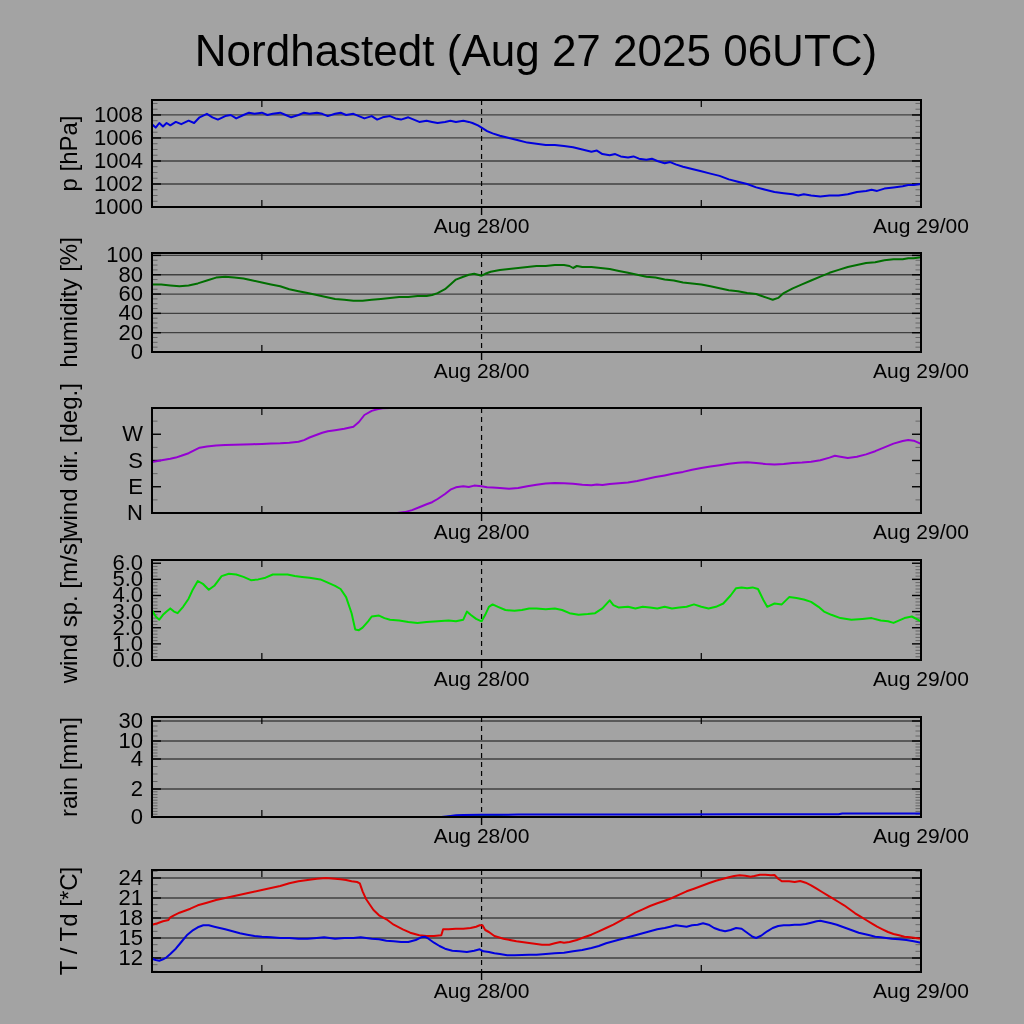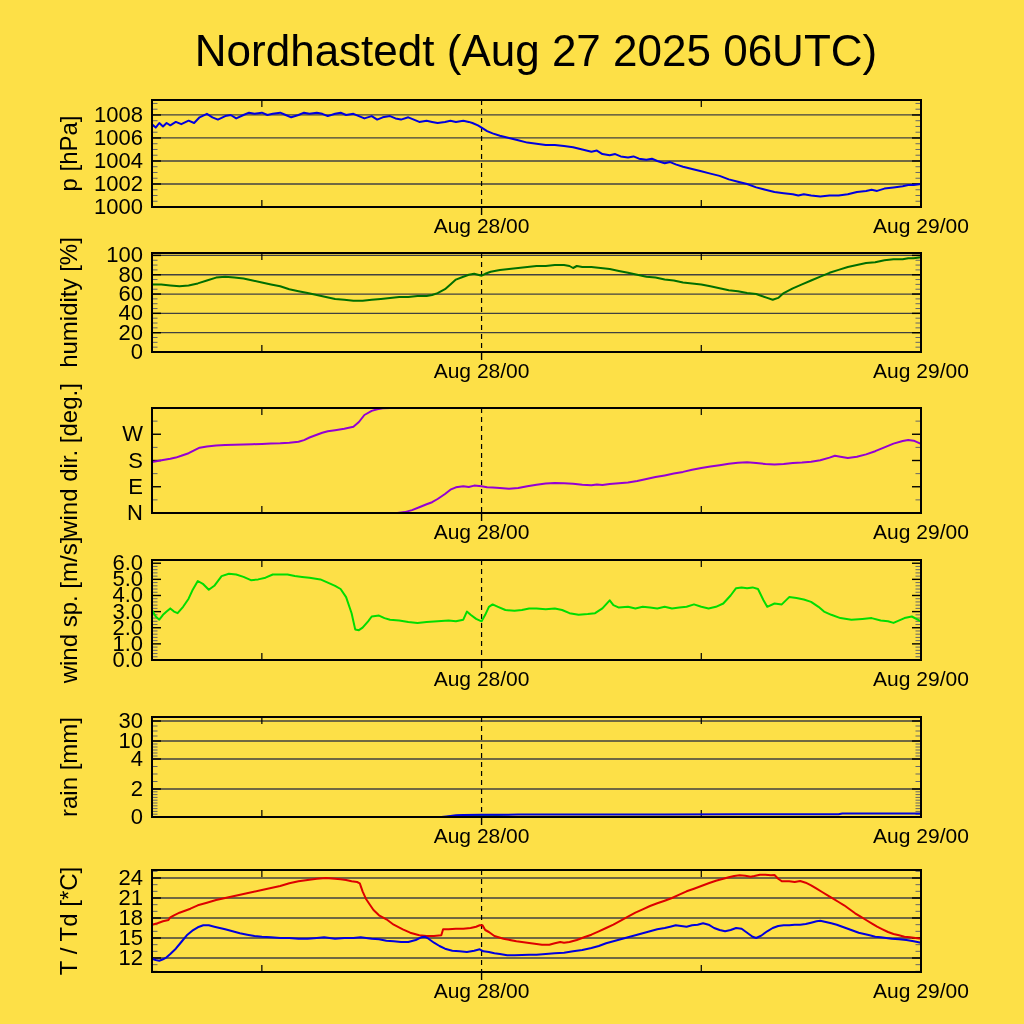--- a/index.html
+++ b/index.html
@@ -1,16 +1,16 @@
 <!DOCTYPE html>
 <html><head>
 <meta charset="utf-8">
 <style>
   html,body{margin:0;padding:0;background:#ffffff;}
-  .page{position:relative;width:1024px;height:1024px;background:#fde047;overflow:hidden;
+  .page{position:relative;width:1024px;height:1024px;background:#a3a3a3;overflow:hidden;
         font-family:"Liberation Sans",sans-serif;}
   .title{position:absolute;left:0;top:26px;width:1072px;text-align:center;
          font-size:44px;color:#000;letter-spacing:0px;}
   svg{position:absolute;left:0;top:0;}
 </style>
 </head>
 <body>
 
 <div class="page">
   <div class="title">Nordhastedt (Aug 27 2025 06UTC)</div>

